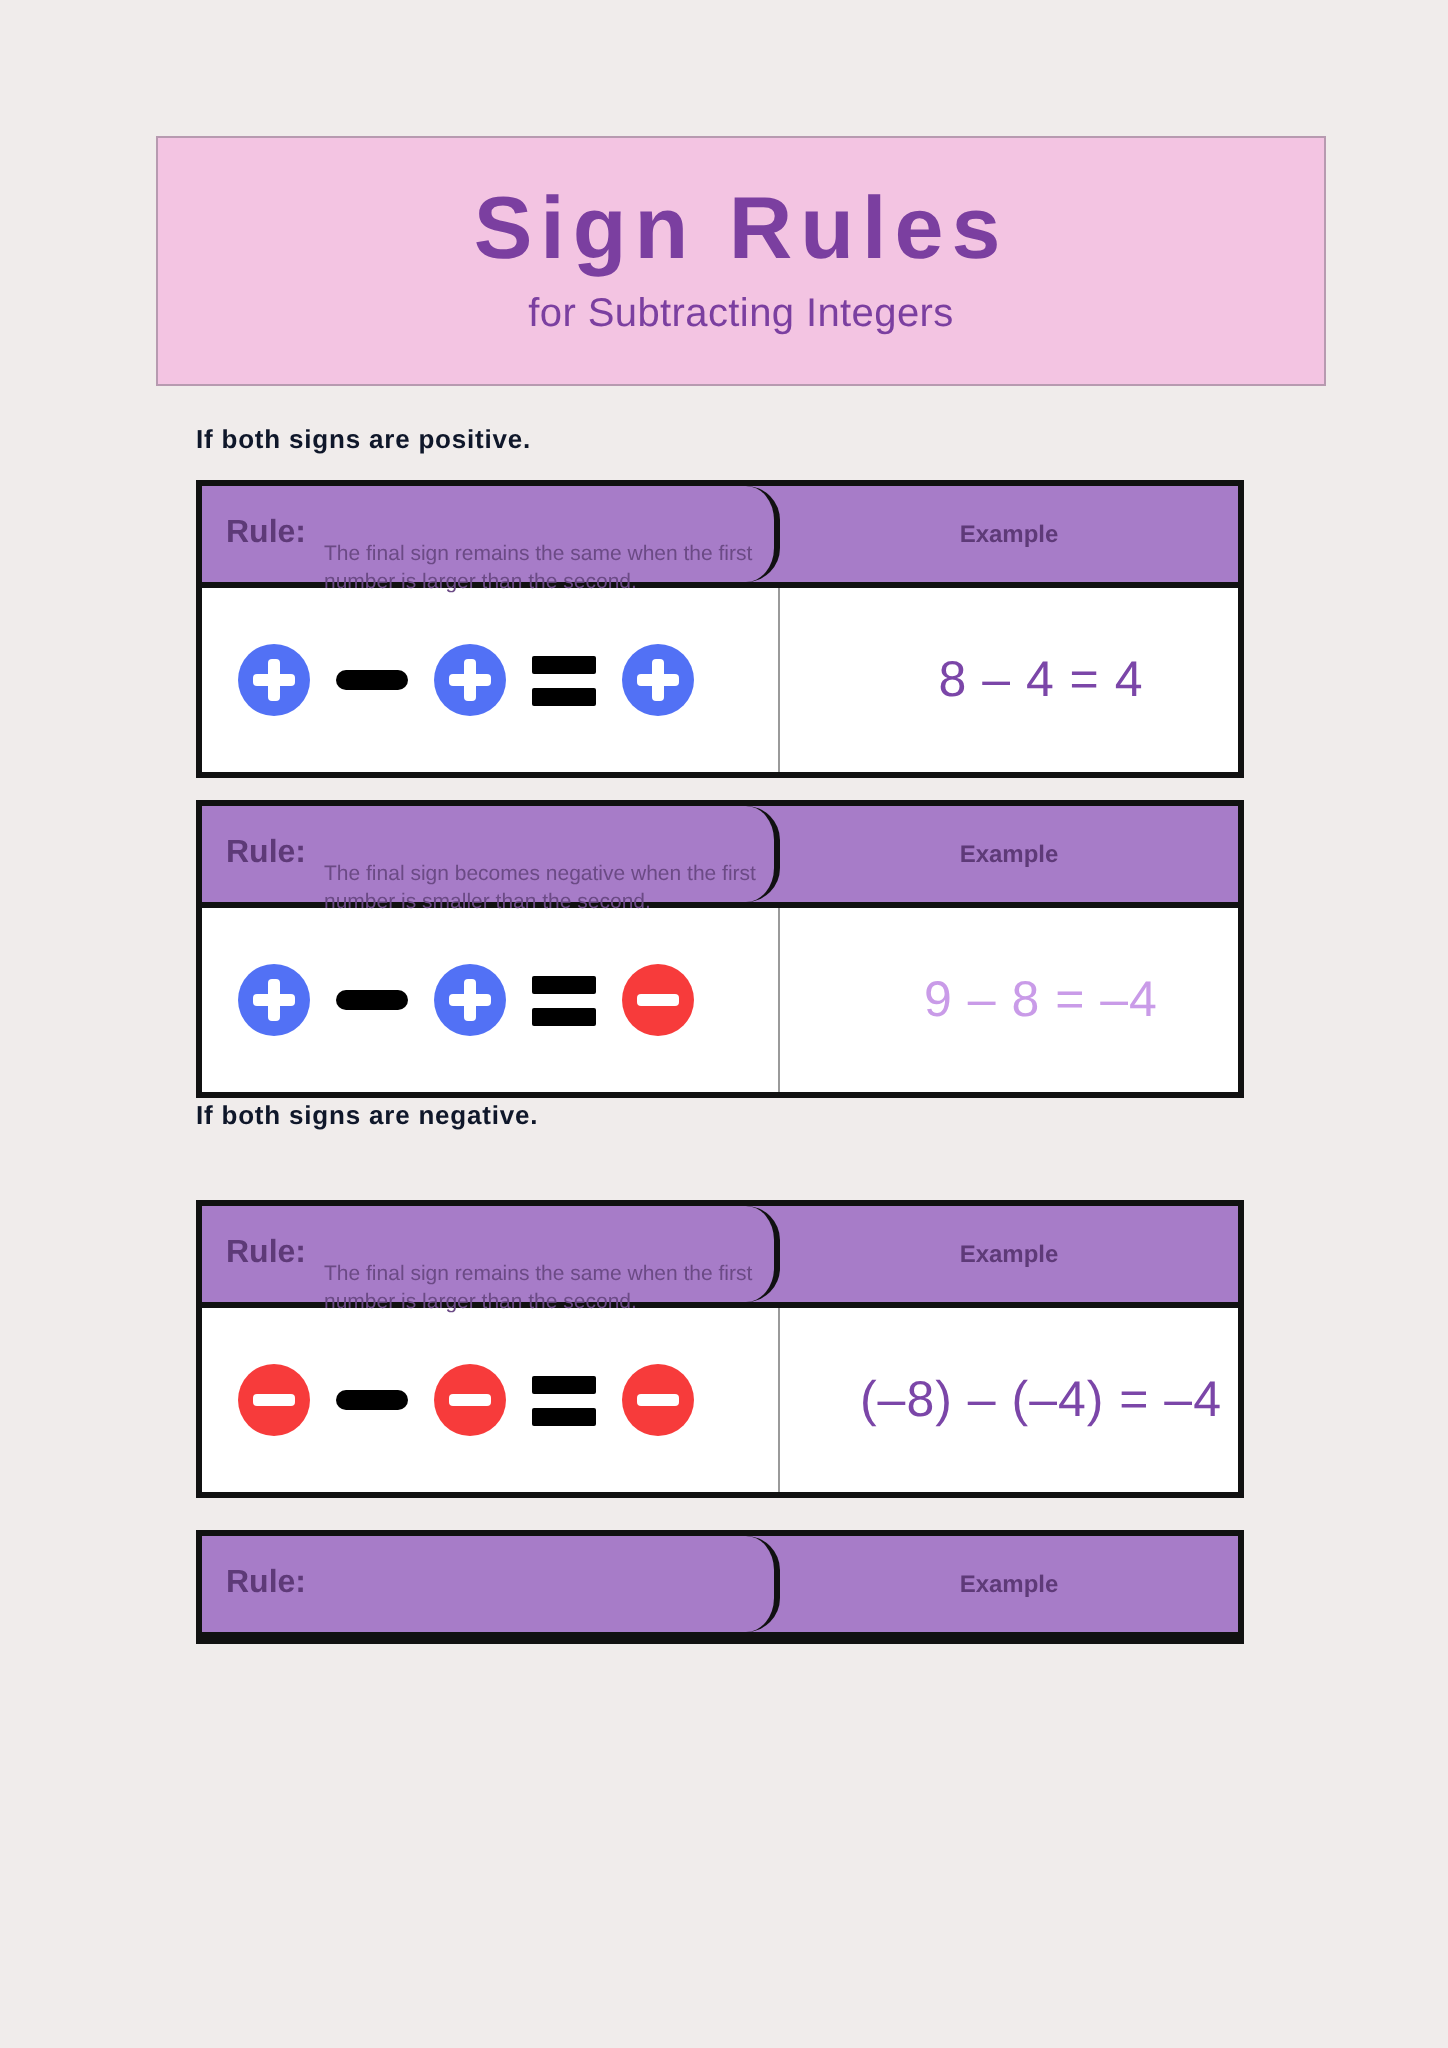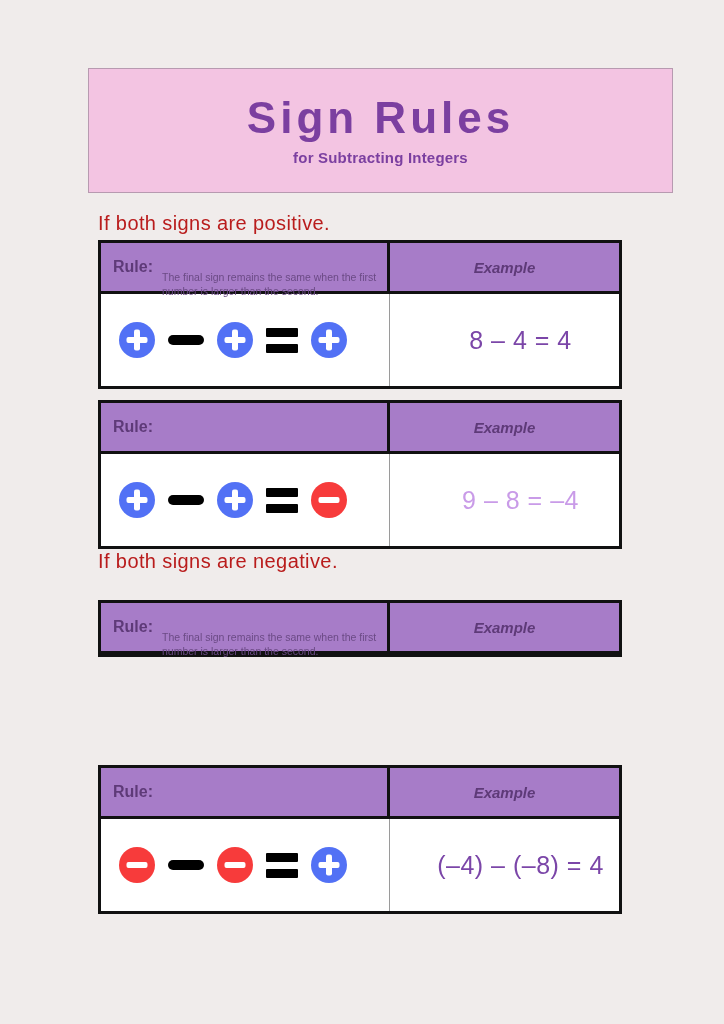--- a/index.html
+++ b/index.html
@@ -11,54 +11,54 @@
     height: 1024px;
     background: #f0eceb;
     font-family: "Liberation Sans", sans-serif;
     overflow: hidden;
     position: relative;
   }
 
   
   .title-banner {
     position: absolute;
-    left: 88px;
+    left: 78px;
     top: 68px;
     width: 585px;
     height: 125px;
     background: #f3c4e2;
     border: 1px solid #b79ab0;
     box-sizing: border-box;
     display: flex;
     flex-direction: column;
     align-items: center;
     justify-content: center;
   }
   .title-main {
     font-size: 44px;
     font-weight: bold;
     color: #7b3fa0;
     letter-spacing: 4px;
     line-height: 1.05;
     margin-bottom: 8px;
   }
   .title-sub {
-    font-size: 15px;
-    font-weight: bold;
+    font-size: 20px;
+    font-weight: normal;
     color: #7b3fa0;
     letter-spacing: 0.2px;
   }
 
   
   .section-heading {
     position: absolute;
     left: 98px;
-    font-size: 20px;
-    font-weight: normal;
-    color: #b91c1c;
+    font-size: 13px;
+    font-weight: bold;
+    color: #0f172a;
     letter-spacing: 0.4px;
   }
   #heading-positive { top: 212px; }
   #heading-negative { top: 550px; }
 
   
   .rule-table {
     position: absolute;
     left: 98px;
     width: 524px;
@@ -77,20 +77,21 @@
     border-bottom: 3px solid #111111;
     height: 48px;
   }
   .head-rule {
     width: 289px;
     box-sizing: border-box;
     border-right: 3px solid #111111;
     display: flex;
     align-items: center;
     padding: 0 6px 0 12px;
+    border-radius: 17px;
   }
   .rule-label {
     font-size: 16px;
     font-weight: bold;
     color: #5e3a78;
     margin-right: 9px;
     white-space: nowrap;
   }
   .rule-text {
     font-size: 10.5px;
@@ -98,24 +99,23 @@
     line-height: 1.32;
     margin-top: 35px;
   }
   .head-example {
     flex: 1;
     display: flex;
     align-items: center;
     justify-content: center;
   }
   .example-label {
-    font-size: 15px;
+    font-size: 12px;
     font-weight: bold;
     color: #5e3a78;
-    font-style: italic;
   }
 
   .table-body {
     display: flex;
     height: 92px;
     background: #ffffff;
     gap: 32px;
   }
   .body-signs {
     width: 289px;
@@ -241,20 +241,21 @@
     <div class="body-example">
       <span class="expr dark">8 – 4 = 4</span>
     </div>
   </div>
 </div>
 
 <div class="rule-table" id="table-2">
   <div class="table-head">
     <div class="head-rule">
       <span class="rule-label">Rule:</span>
+      <span class="rule-text">The final sign becomes negative when the first number is smaller than the second.</span>
     </div>
     <div class="head-example">
       <span class="example-label">Example</span>
     </div>
   </div>
   <div class="table-body">
     <div class="body-signs">
       <span class="sign-circle plus">
           <i class="bar-h"></i>
           <i class="bar-v"></i>
@@ -281,46 +282,45 @@
 <div class="rule-table" id="table-3">
   <div class="table-head">
     <div class="head-rule">
       <span class="rule-label">Rule:</span>
       <span class="rule-text">The final sign remains the same when the first number is larger than the second.</span>
     </div>
     <div class="head-example">
       <span class="example-label">Example</span>
     </div>
   </div>
+  <div class="table-body">
+    <div class="body-signs">
+      <span class="sign-circle minus">
+          <i class="bar-h"></i>
+        </span>
+      <span class="op-minus"></span>
+      <span class="sign-circle minus">
+          <i class="bar-h"></i>
+        </span>
+      <span class="op-equals">
+          <span></span>
+          <span></span>
+        </span>
+      <span class="sign-circle minus">
+          <i class="bar-h"></i>
+        </span>
+    </div>
+    <div class="body-example">
+      <span class="expr dark">(–8) – (–4) = –4</span>
+    </div>
+  </div>
 </div>
 
 <div class="rule-table" id="table-4">
   <div class="table-head">
     <div class="head-rule">
       <span class="rule-label">Rule:</span>
     </div>
     <div class="head-example">
       <span class="example-label">Example</span>
     </div>
   </div>
-  <div class="table-body">
-    <div class="body-signs">
-      <span class="sign-circle minus">
-          <i class="bar-h"></i>
-        </span>
-      <span class="op-minus"></span>
-      <span class="sign-circle minus">
-          <i class="bar-h"></i>
-        </span>
-      <span class="op-equals">
-          <span></span>
-          <span></span>
-        </span>
-      <span class="sign-circle plus">
-          <i class="bar-h"></i>
-          <i class="bar-v"></i>
-        </span>
-    </div>
-    <div class="body-example">
-      <span class="expr dark">(–4) – (–8) = 4</span>
-    </div>
-  </div>
 </div>
 
 </body></html>

